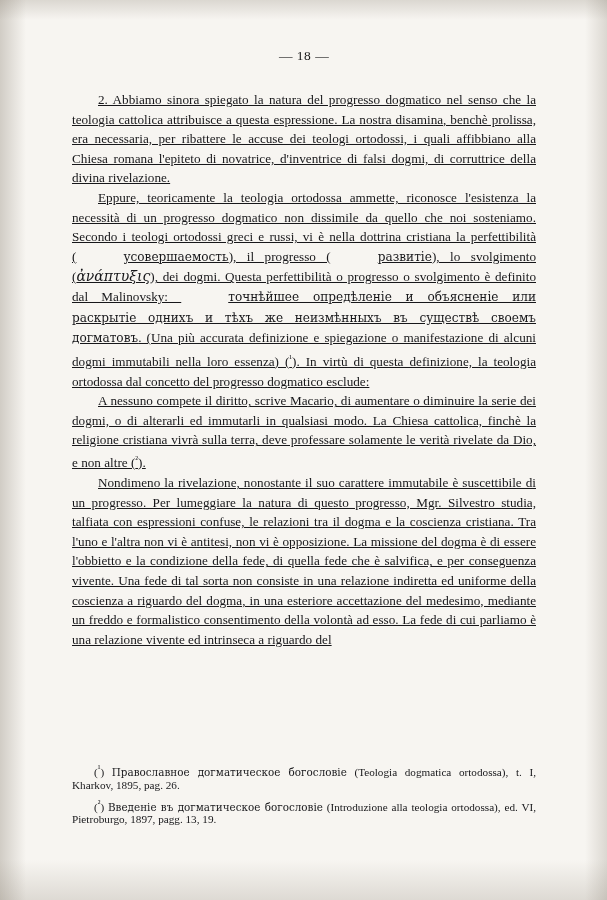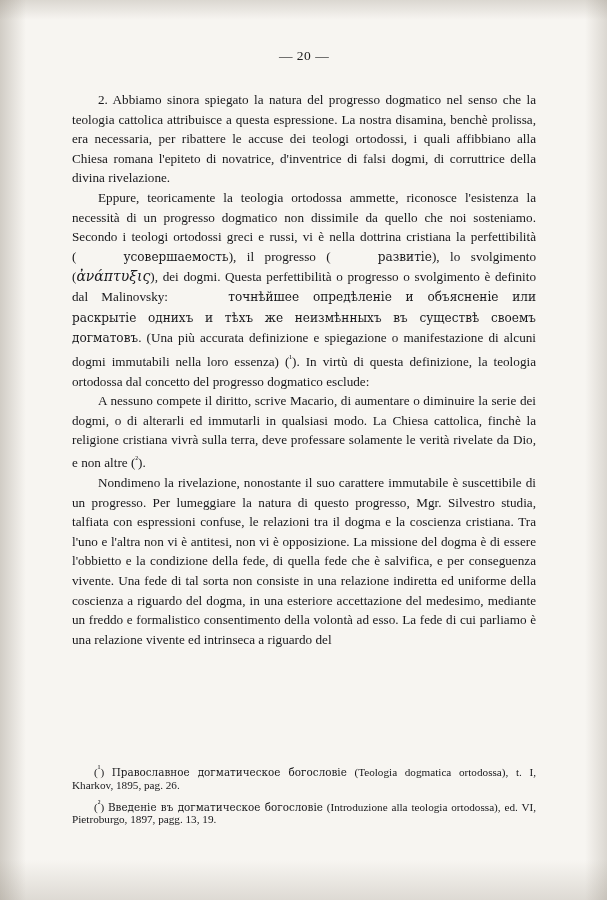--- a/index.html
+++ b/index.html
@@ -32,20 +32,21 @@
     letter-spacing: 0.5px;
     color: #1b1b1b;
     margin-bottom: 26px;
   }
   .body-text {
     color: #17171a;
     font-size: 13.2px;
     line-height: 19.6px;
     text-align: justify;
     text-justify: inter-word;
+    text-decoration: underline;
   }
   .body-text p {
     margin: 0 0 0 0;
     text-indent: 26px;
     text-align: justify;
   }
   .cyr {
     font-family: "DejaVu Serif", serif;
     font-size: 12.1px;
     margin-left: 47px;
@@ -112,21 +113,21 @@
     pointer-events: none;
   }
 </style>
 </head>
 <body>
 
 <div class="page">
 
   <div class="page-inner">
 
-    <div class="folio">— 20 —</div>
+    <div class="folio">— 18 —</div>
 
     <div class="body-text">
 
       <p>
         2. Abbiamo sinora spiegato la natura del progresso dogmatico
         nel senso che la teologia cattolica attribuisce a questa espressione.
         La nostra disamina, benchè prolissa, era necessaria, per ribattere le
         accuse dei teologi ortodossi, i quali affibbiano alla Chiesa romana
         l'epiteto di novatrice, d'inventrice di falsi dogmi, di corruttrice della
         divina rivelazione.

